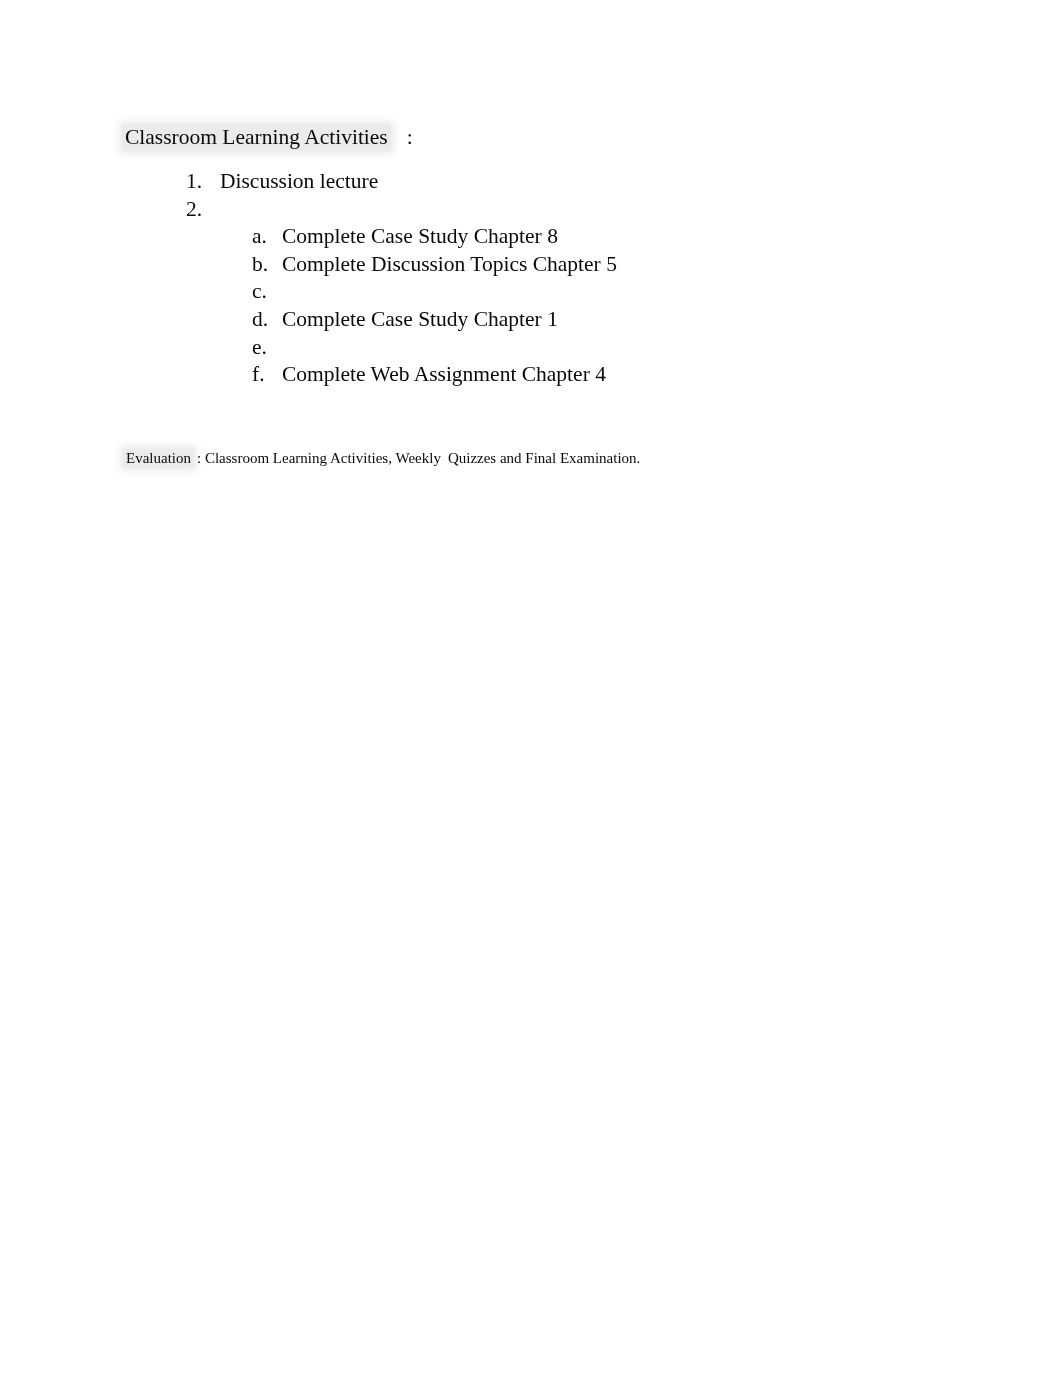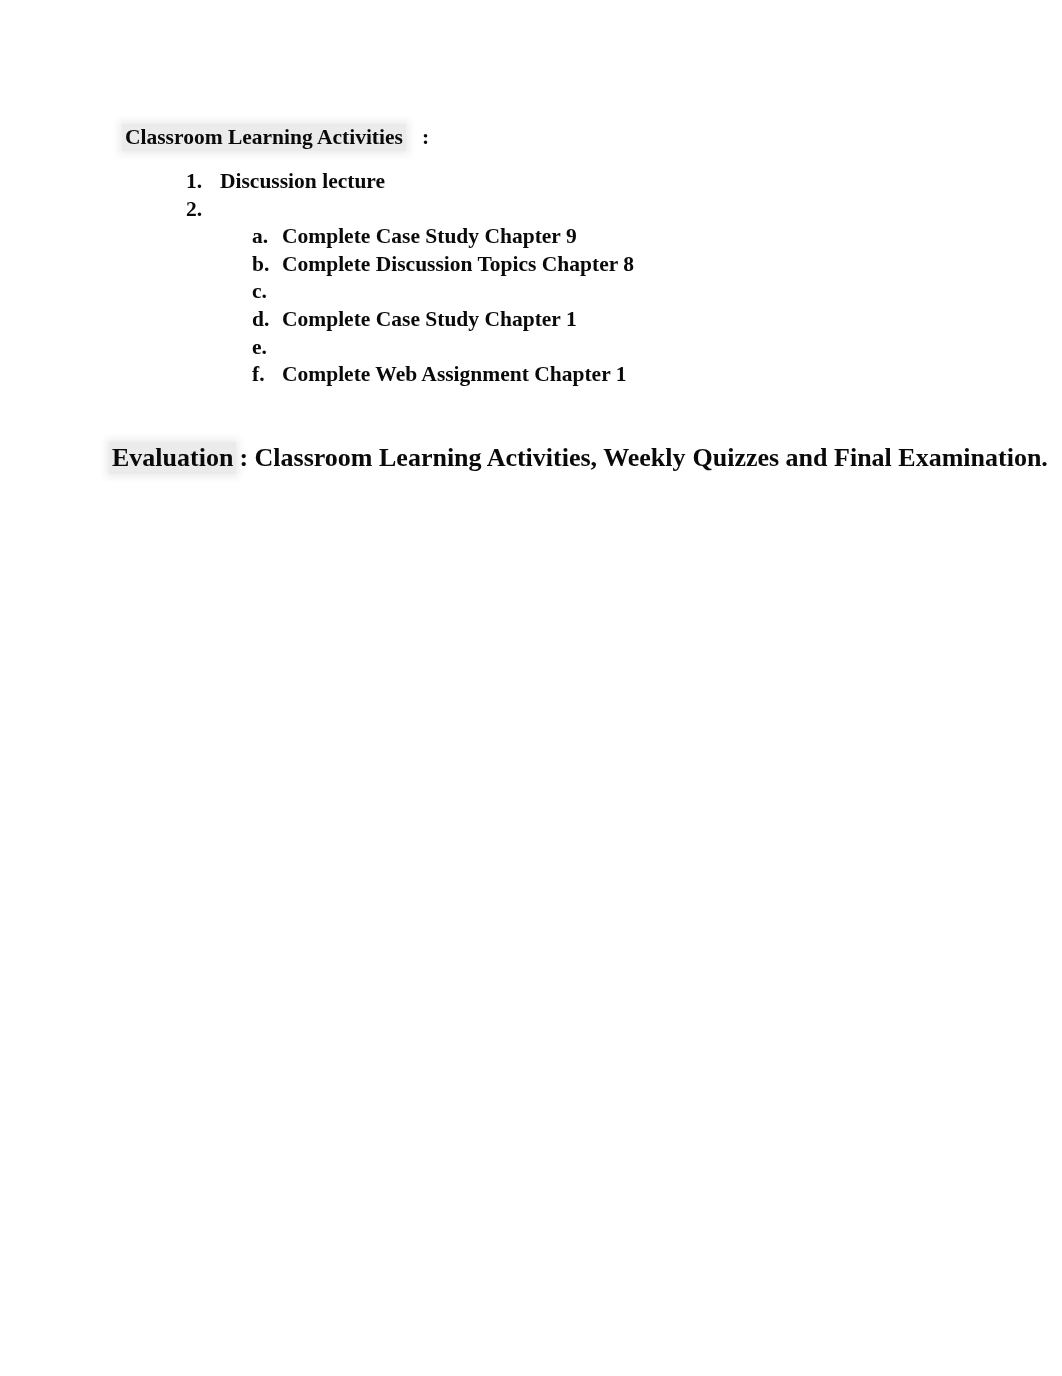--- a/index.html
+++ b/index.html
@@ -13,21 +13,20 @@
     position: relative;
     font-family: "Liberation Serif", "DejaVu Serif", serif;
     color: #0a0a0a;
     overflow: hidden;
   }
 
   .page {
     position: absolute;
     inset: 0;
     background: #ffffff;
-    font-weight: bold;
   }
 
   
   .heading-line {
     position: absolute;
     left: 122px;
     top: 123px;
     font-size: 21.5px;
     line-height: 28px;
     white-space: nowrap;
@@ -87,23 +86,23 @@
     text-align: left;
   }
   .alpha-item .label {
     position: absolute;
     left: 282px;
   }
 
   
   .eval-line {
     position: absolute;
-    left: 109px;
+    left: 123px;
     top: 444px;
-    font-size: 26px;
+    font-size: 15px;
     line-height: 28px;
     white-space: nowrap;
   }
   .eval-rest {
     padding-left: 3px;
   }
   .wide-space {
     display: inline-block;
     width: 7px;
   }
@@ -127,44 +126,44 @@
     <div class="num-item">
       <span class="marker">2.</span>
     </div>
 
   </div>
 
   <div class="alpha-list">
 
     <div class="alpha-item">
       <span class="marker">a.</span>
-      <span class="label">Complete Case Study Chapter 9</span>
+      <span class="label">Complete Case Study Chapter 8</span>
     </div>
 
     <div class="alpha-item">
       <span class="marker">b.</span>
-      <span class="label">Complete Discussion Topics Chapter 8</span>
+      <span class="label">Complete Discussion Topics Chapter 5</span>
     </div>
 
     <div class="alpha-item">
       <span class="marker">c.</span>
     </div>
 
     <div class="alpha-item">
       <span class="marker">d.</span>
       <span class="label">Complete Case Study Chapter 1</span>
     </div>
 
     <div class="alpha-item">
       <span class="marker">e.</span>
     </div>
 
     <div class="alpha-item">
       <span class="marker">f.</span>
-      <span class="label">Complete Web Assignment Chapter 1</span>
+      <span class="label">Complete Web Assignment Chapter 4</span>
     </div>
 
   </div>
 
   <div class="eval-line">
     <span class="shaded">Evaluation</span><span class="eval-rest">:</span>
     <span>Classroom Learning Activities, Weekly</span><span class="wide-space"></span><span>Quizzes and Final Examination.</span>
   </div>
 
 </div>

